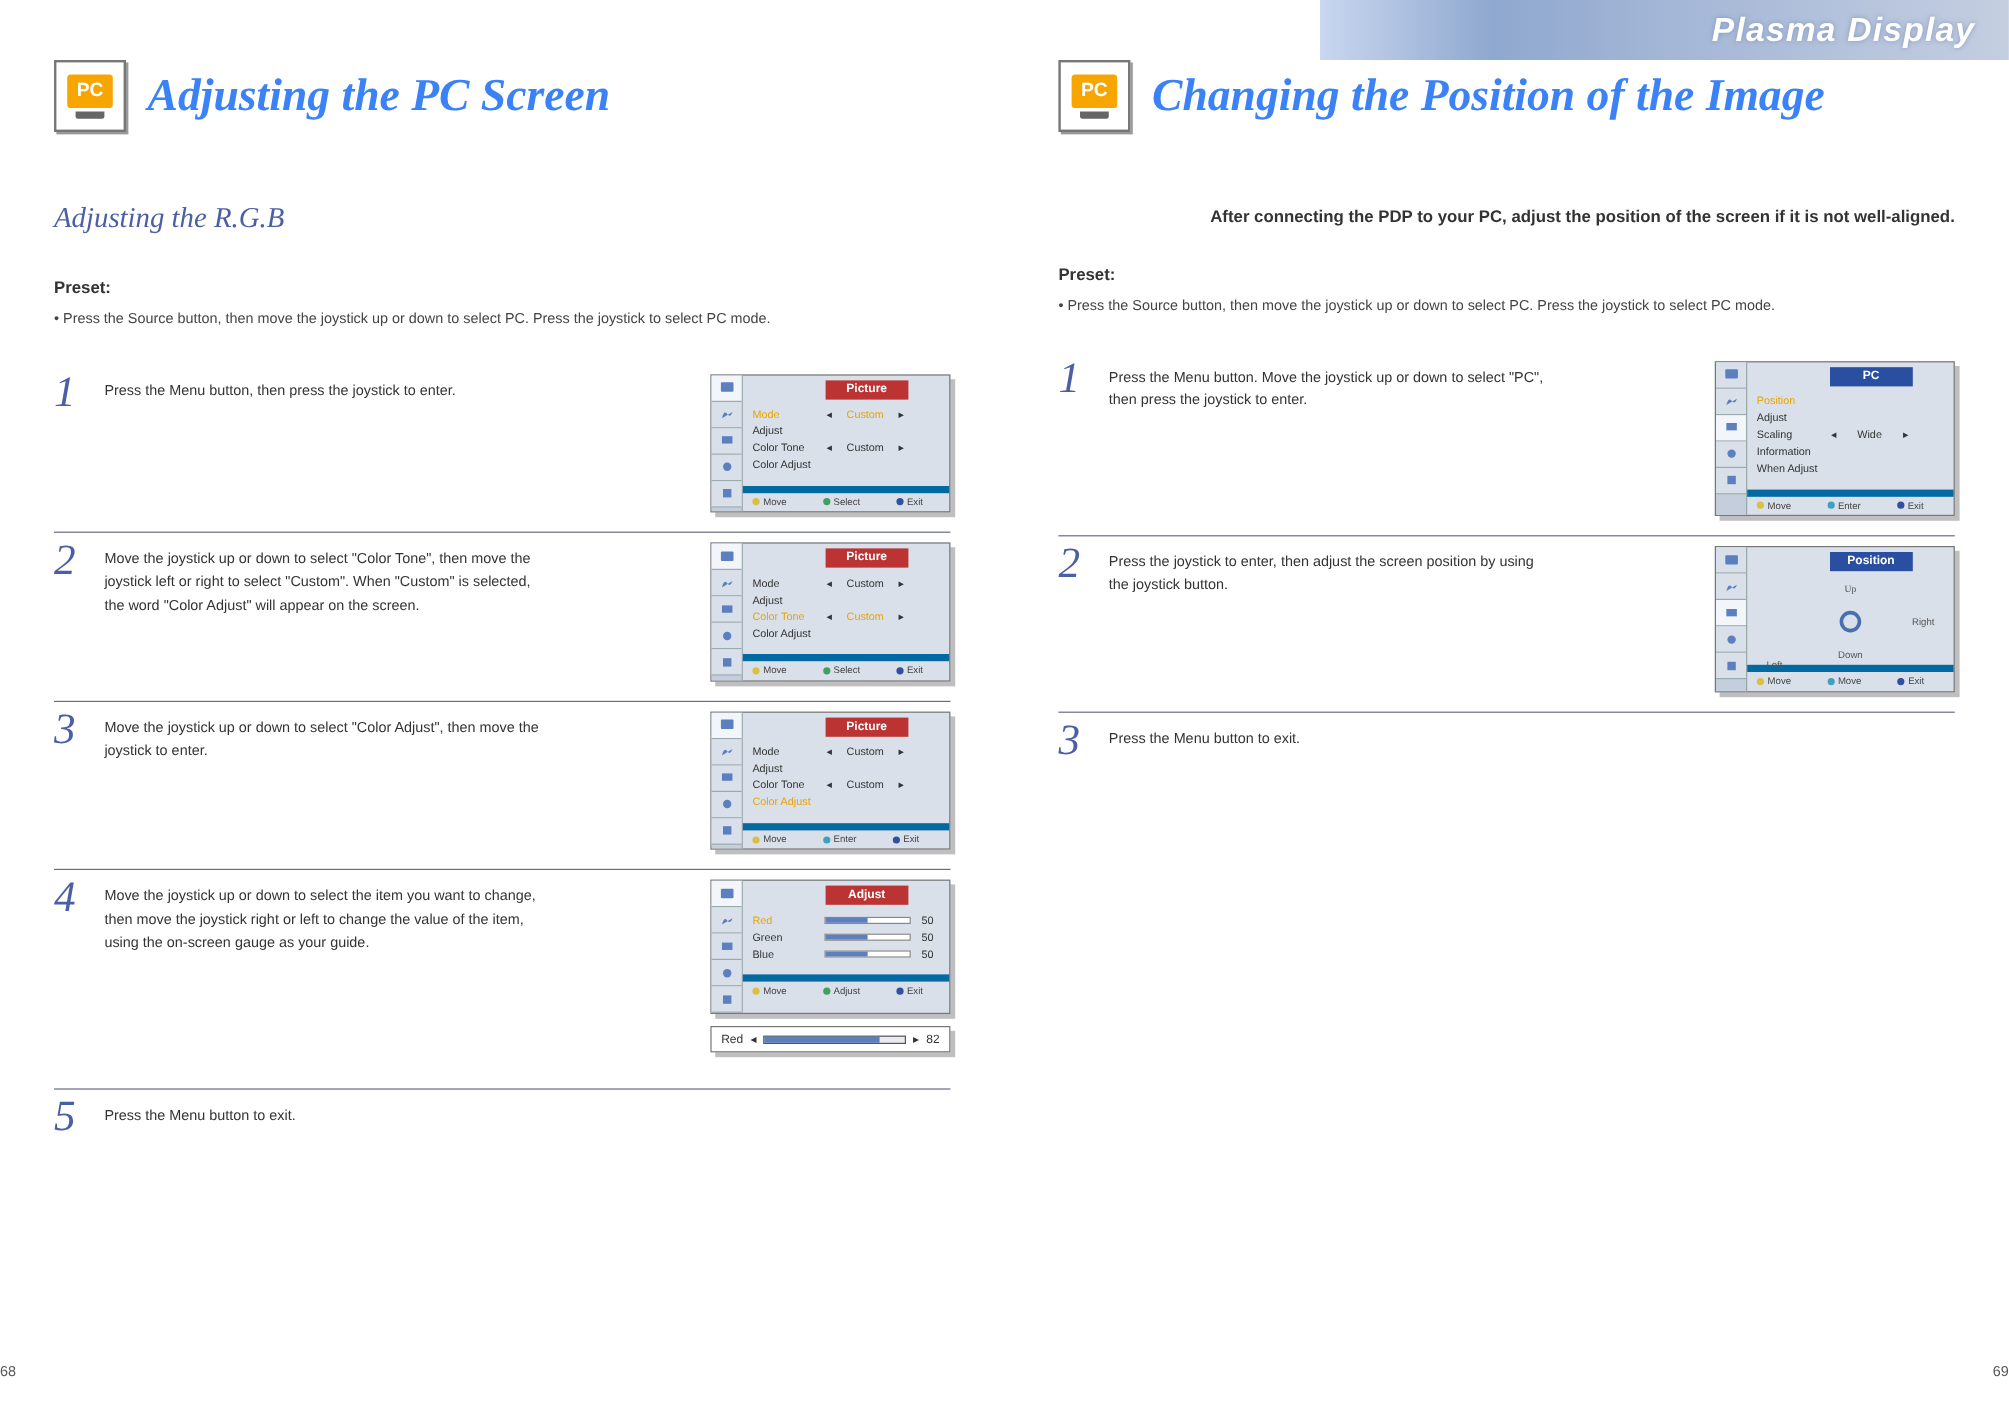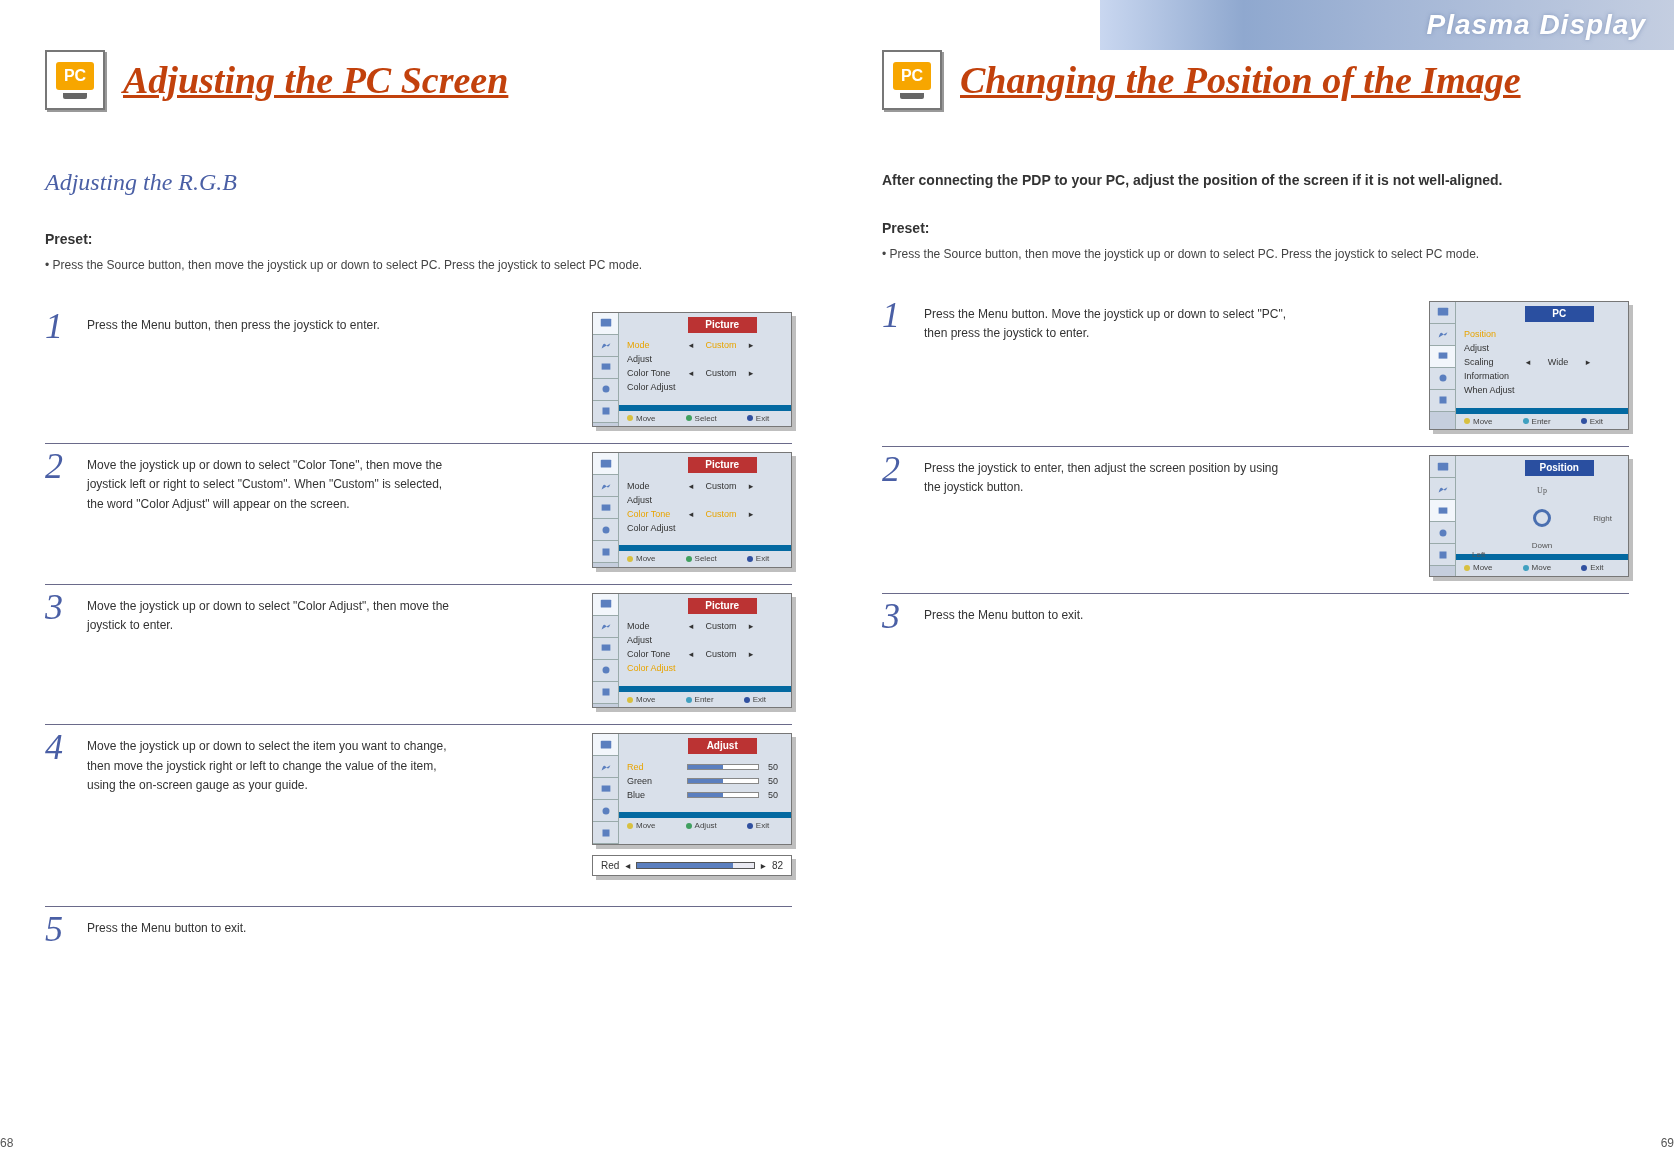--- a/index.html
+++ b/index.html
@@ -61,40 +61,40 @@
     box-shadow:2px 2px 0 #999;
   }
   .pc-icon-box .screen{
     width:38px;height:28px;background:#f7a600;border-radius:3px;
     display:flex;align-items:center;justify-content:center;
     font:bold 16px sans-serif;color:#fff;
   }
   .pc-icon-box .base{width:24px;height:6px;background:#666;margin-top:3px;border-radius:0 0 2px 2px;}
   h1.page-title {
     font: italic bold 38px/1 Georgia, serif;
-    color:#c2410c;
-    text-decoration:underline;
+    color:#3b82f6;
   }
 
   
   .sub1 {
     font: italic 24px/1 Georgia, serif;
     color:#4a5fa5;
     margin-bottom:36px;
   }
   .preset-label{
     font: bold 14px/1.4 Arial;
     margin-bottom:6px;
   }
   .preset-note{
     font:12px/1.5 Arial;color:#444;margin-bottom:30px;
   }
   .lead-note{
     font: bold 14px/1.5 Arial;
     margin-bottom:28px;
+    text-align:right;
   }
 
   
   .steps { }
   .step {
     display:flex;
     gap:14px;
     border-top:1px solid #6a6a8a;
     padding-top:8px;
     margin-bottom:16px;

